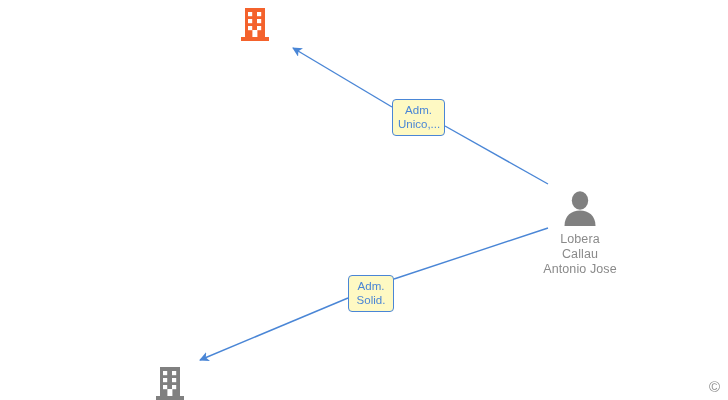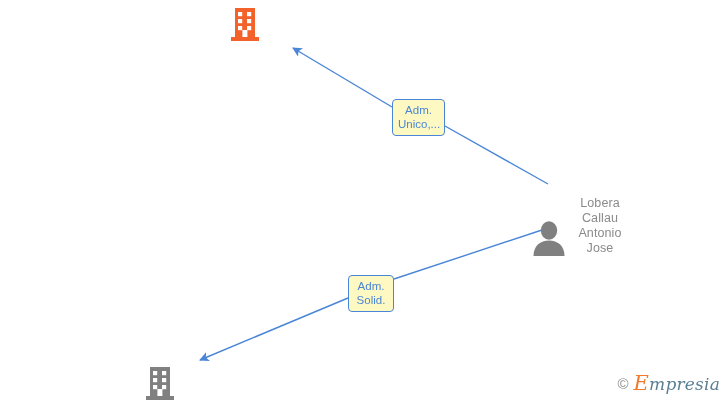--- a/index.html
+++ b/index.html
@@ -24,22 +24,22 @@
     top: 0;
     width: 728px;
     height: 400px;
     pointer-events: none;
   }
 
   
   .node {
     position: absolute;
     display: flex;
-    flex-direction: row;
-    align-items: flex-end;
+    flex-direction: column;
+    align-items: center;
   }
   .node-icon {
     display: block;
     line-height: 0;
   }
   .node-label {
     margin-top: 6px;
     font-size: 12.5px;
     line-height: 15px;
     color: #8a8a8a;
@@ -180,16 +180,15 @@
   </div>
 
   <div class="edge-label" id="edge-label-0">Adm.
 Unico,...</div>
 
   <div class="edge-label" id="edge-label-1">Adm.
 Solid.</div>
 
   <div id="watermark">
     <span class="wm-copy">©</span>
-    <span class="wm-word"><span class="wm-cap">E</span><span>mpresia</span></span>
   </div>
 
 </div>
 
 </body></html>

